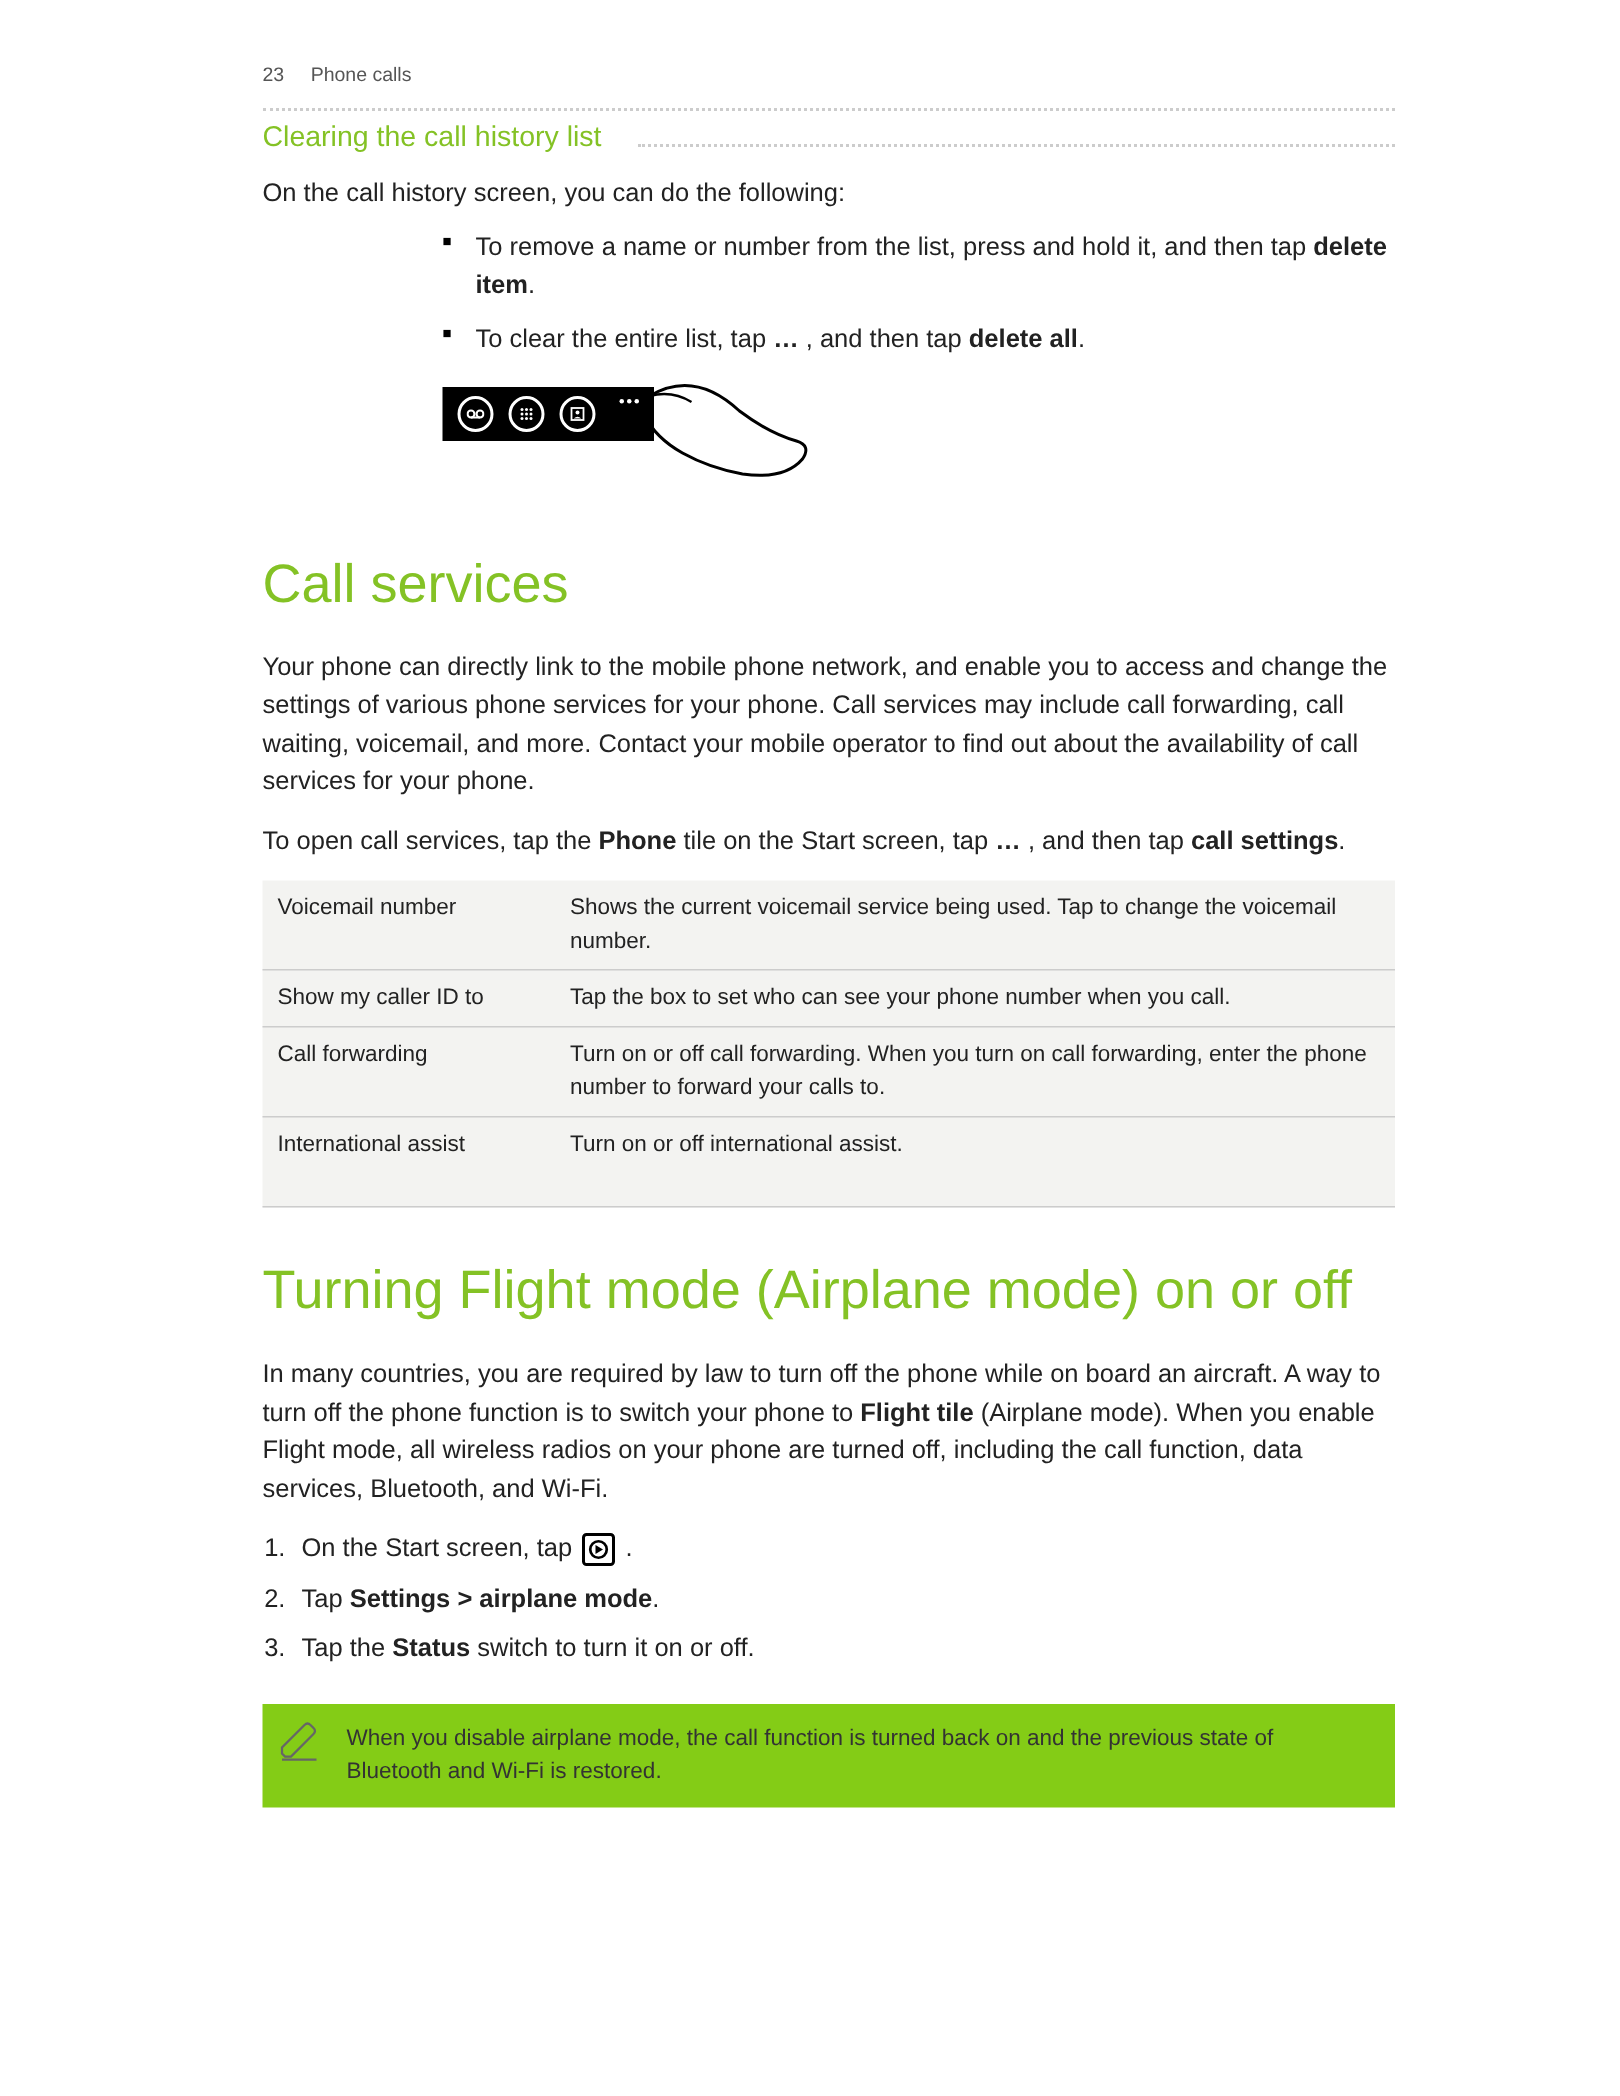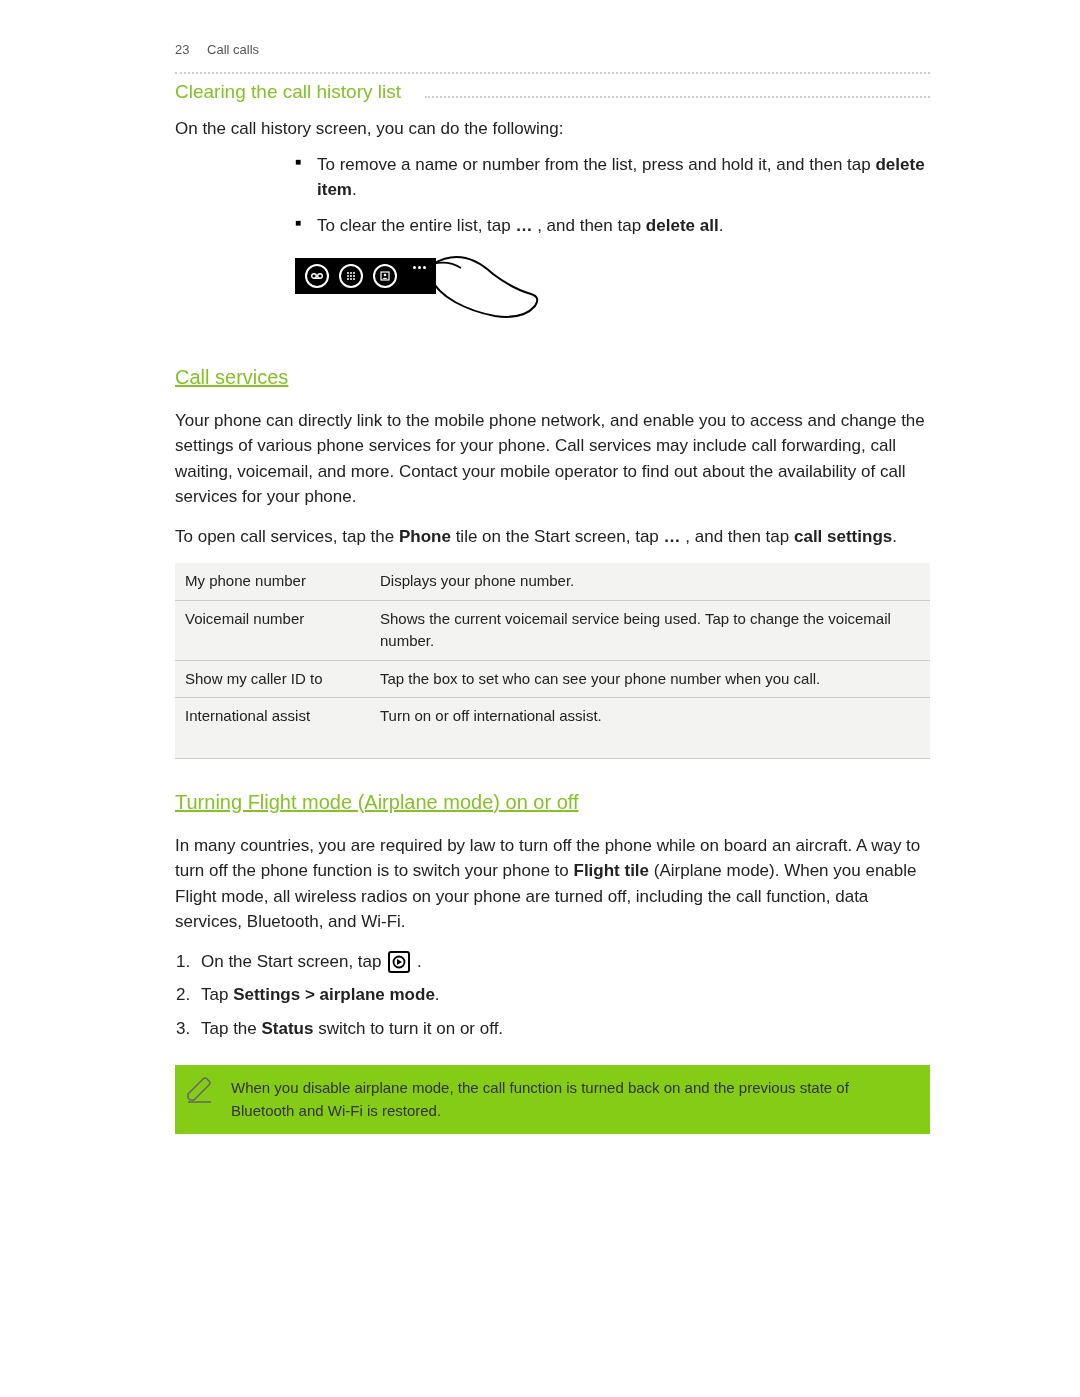--- a/index.html
+++ b/index.html
@@ -96,24 +96,23 @@
   }
   .hand {
     display: inline-block;
     vertical-align: top;
     margin-left: -18px;
     margin-top: -4px;
   }
   h2.section {
     color: #84c225;
     font-weight: 400;
-    font-size: 20px;
+    font-size: 36px;
     margin-top: 26px;
     margin-bottom: 16px;
-    text-decoration: underline;
   }
   p.para { margin-bottom: 14px; }
   table.settings {
     width: 100%;
     border-collapse: collapse;
     background: #f3f3f1;
     margin-top: 12px;
     margin-bottom: 28px;
   }
   table.settings td {
@@ -154,21 +153,21 @@
     position: absolute;
     left: 10px;
     top: 10px;
   }
 </style>
 </head>
 <body>
 
 <div class="page-header">
   <span class="num">23</span>
-  <span>Call calls</span>
+  <span>Phone calls</span>
 </div>
 
 <hr class="dotted-full">
 <div class="subheading-row">
   <div class="subheading">Clearing the call history list</div>
   <div class="dotted-rest"></div>
 </div>
 
 <p class="intro">On the call history screen, you can do the following:</p>
 
@@ -225,31 +224,31 @@
 </div>
 
 <h2 class="section">Call services</h2>
 <p class="para">Your phone can directly link to the mobile phone network, and enable you to access and change the settings of various phone services for your phone. Call services may include call forwarding, call waiting, voicemail, and more. Contact your mobile operator to find out about the availability of call services for your phone.</p>
 <p class="para">
   <span>To open call services, tap the </span><span class="bold">Phone</span><span> tile on the Start screen, tap </span><span class="bold">…</span><span> , and then tap </span><span class="bold">call settings</span><span>.</span>
 </p>
 
 <table class="settings">
   <tbody>
-      <tr>
-        <td>My phone number</td>
-        <td>Displays your phone number.</td>
-      </tr>
   <tr>
         <td>Voicemail number</td>
         <td>Shows the current voicemail service being used. Tap to change the voicemail number.</td>
       </tr>
   <tr>
         <td>Show my caller ID to</td>
         <td>Tap the box to set who can see your phone number when you call.</td>
+      </tr>
+  <tr>
+        <td>Call forwarding</td>
+        <td>Turn on or off call forwarding. When you turn on call forwarding, enter the phone number to forward your calls to.</td>
       </tr>
   <tr>
         <td>International assist</td>
         <td>Turn on or off international assist.</td>
       </tr>
 </tbody>
   </table>
 
 <h2 class="section">Turning Flight mode (Airplane mode) on or off</h2>
 <p class="para">

